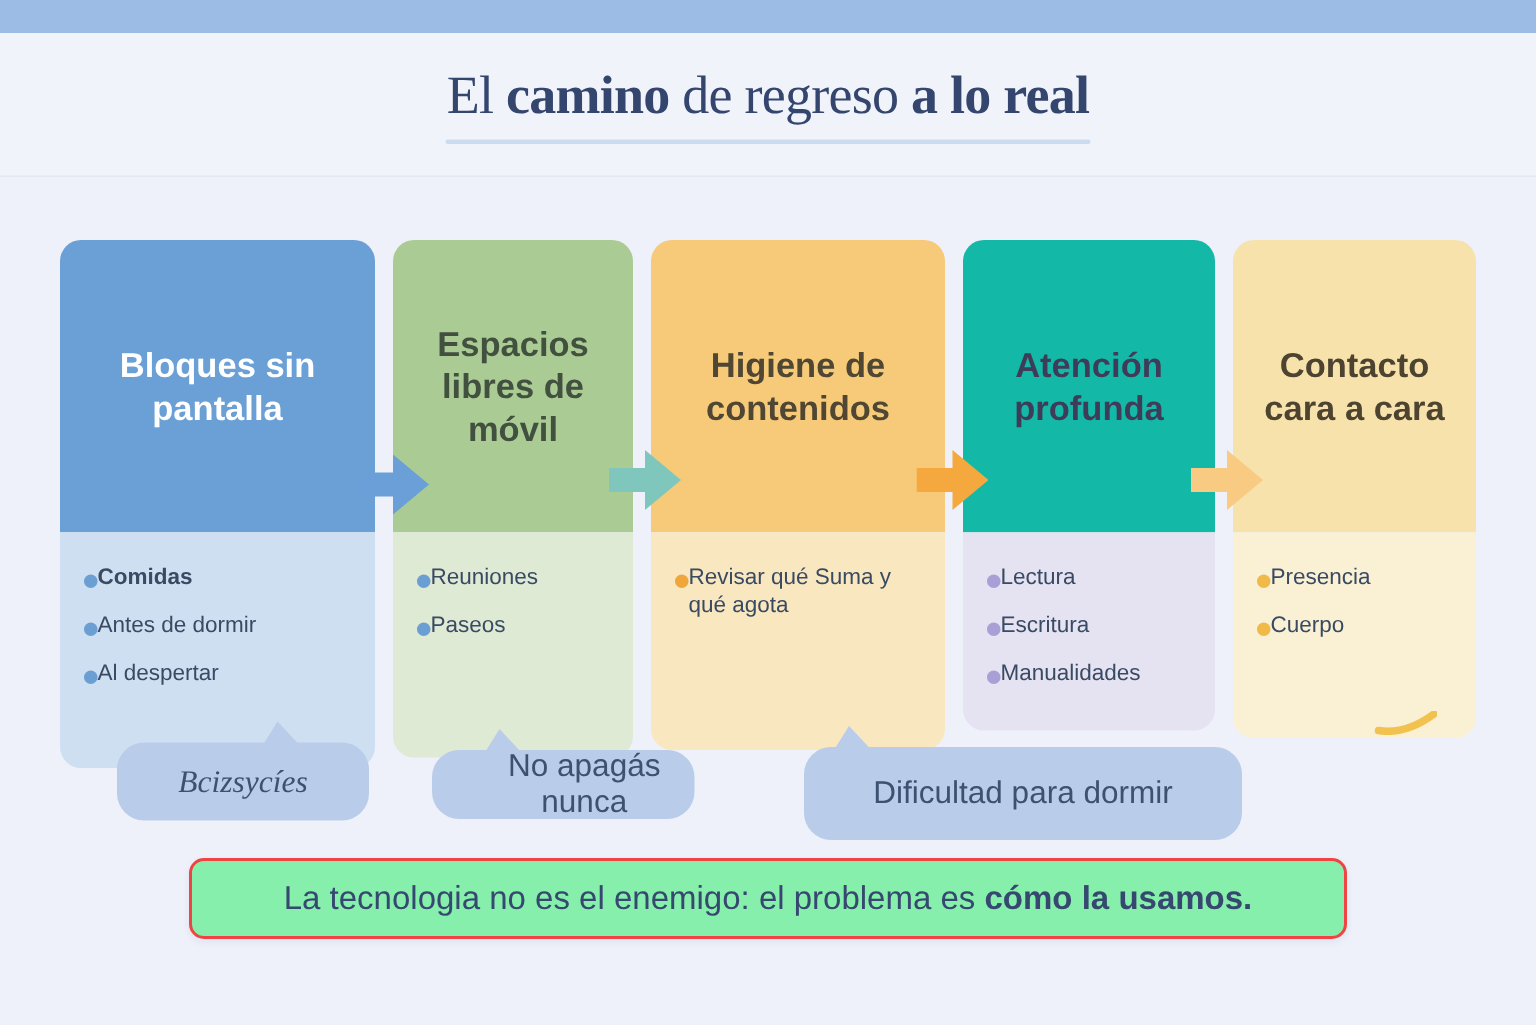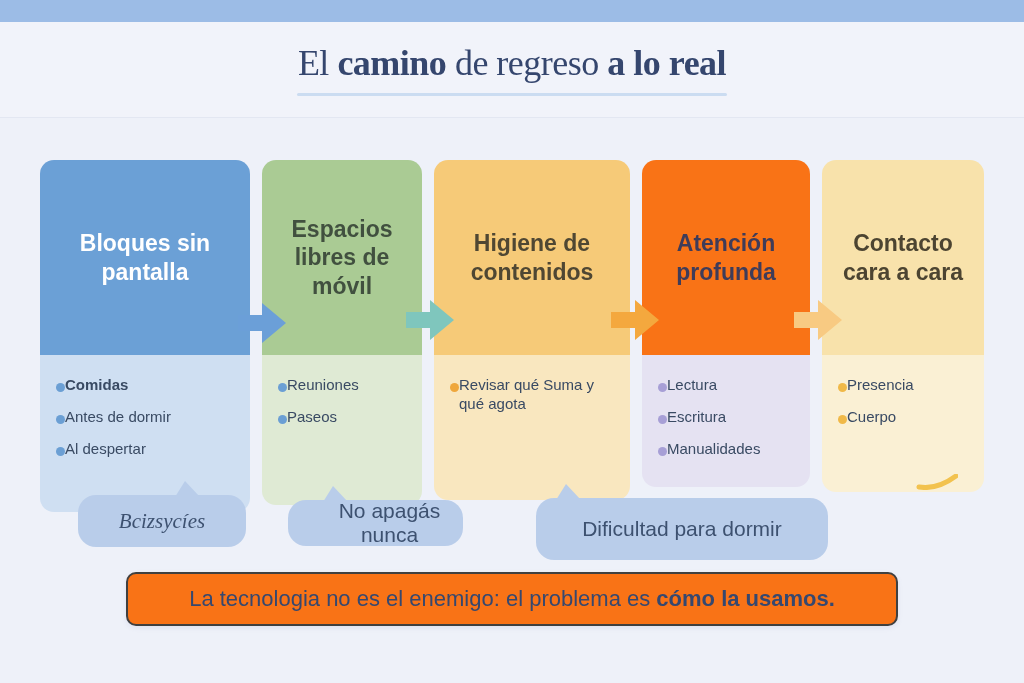--- a/index.html
+++ b/index.html
@@ -46,21 +46,21 @@
   .bubble::before { content: ""; position: absolute; top: -14px; width: 0; height: 0;
     border-left: 10px solid transparent; border-right: 15px solid transparent; }
   .bubble-1 { left: 78px; top: 495px; width: 168px; height: 52px; font-family: "Liberation Serif", serif; font-style: italic; }
   .bubble-1::before { left: 58%; }
   .bubble-2 { left: 288px; top: 500px; width: 175px; height: 46px; padding-left: 28px; }
   .bubble-2::before { left: 20%; }
   .bubble-3 { left: 536px; top: 498px; width: 292px; height: 62px; }
   .bubble-3::before { left: 7%; }
 
   .footer-quote { position: absolute; top: 572px; left: 50%; transform: translateX(-50%);
-    width: 772px; height: 54px; background: #f97316; border: 2px solid #404040; border-radius: 10px;
+    width: 772px; height: 54px; background: #86efac; border: 2px solid #ef4444; border-radius: 10px;
     box-shadow: 0 2px 5px rgba(120,135,180,0.12); display: flex; align-items: center; justify-content: center;
     font-size: 22px; white-space: pre; }
 
   .swoosh { position: absolute; right: 26px; bottom: 2px; }
 </style>
 <style>.bubble::before{border-bottom:16px solid #b9cdea;}</style></head>
 <body>
 
 <div class="page">
 
@@ -177,21 +177,21 @@
       <div class="col-body" style="min-height: 145px; background-color: rgb(249, 231, 191);">
         <div class="bullet-item">
           <span class="bullet-dot" style="background-color: rgb(239, 167, 60);"></span>
           <span>Revisar qué Suma y qué agota</span>
         </div>
       </div>
     </div>
 
     <div class="column col-4">
       <div class="col-top">
-        <div class="col-header" style="background-color: #f97316; color: rgb(63, 60, 89);">Atención profunda</div>
+        <div class="col-header" style="background-color: #14b8a6; color: rgb(63, 60, 89);">Atención profunda</div>
         <div class="col-icon" style="background-color: rgb(220, 216, 237);">
           <svg viewBox="0 0 160 110" width="152" height="104">
             <rect x="14" y="20" width="126" height="78" rx="10" fill="#8d84c9"></rect>
             <path d="M22 32 q29 -10 56 0 v56 q-27 -10 -56 0 z" fill="#faf9f4"></path>
             <path d="M138 32 q-29 -10 -56 0 v56 q27 -10 56 0 z" fill="#faf9f4"></path>
             <g stroke="#c7c2de" stroke-width="2.6" stroke-linecap="round">
               <line x1="30" y1="40" x2="68" y2="38"></line>
                 <line x1="30" y1="47" x2="68" y2="45"></line>
               <line x1="30" y1="54" x2="68" y2="52"></line>
                 <line x1="30" y1="61" x2="68" y2="59"></line>

